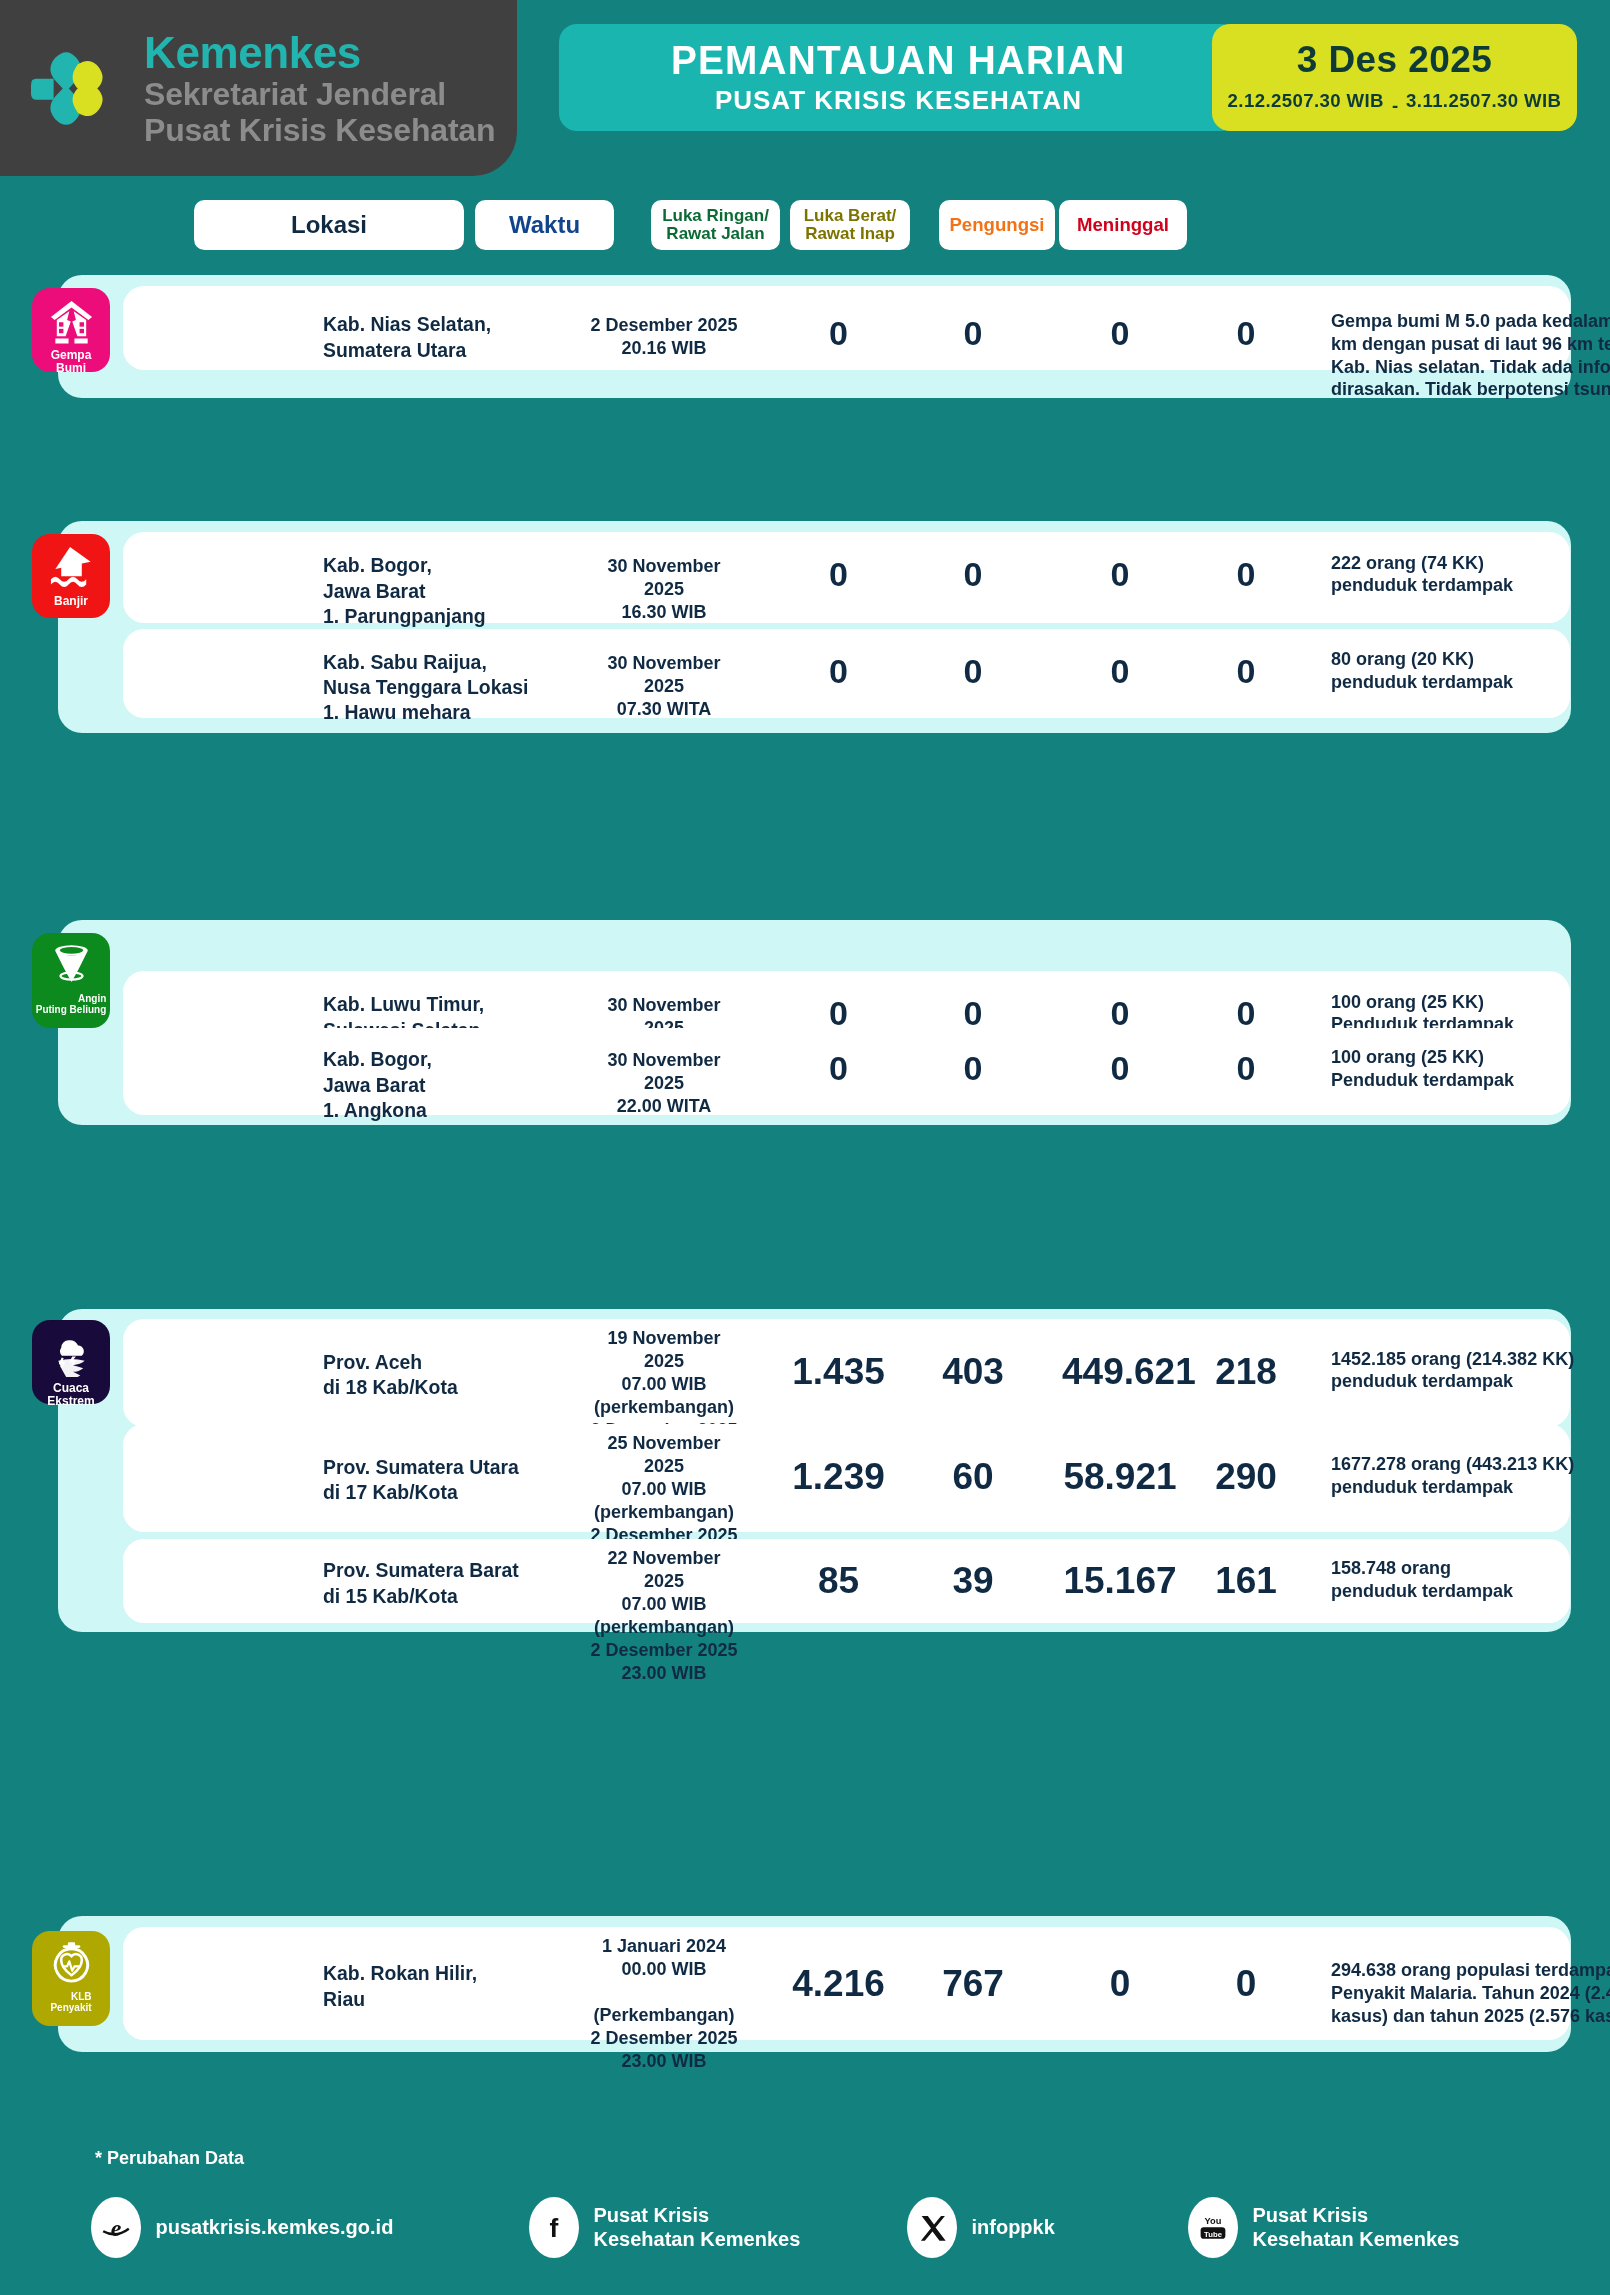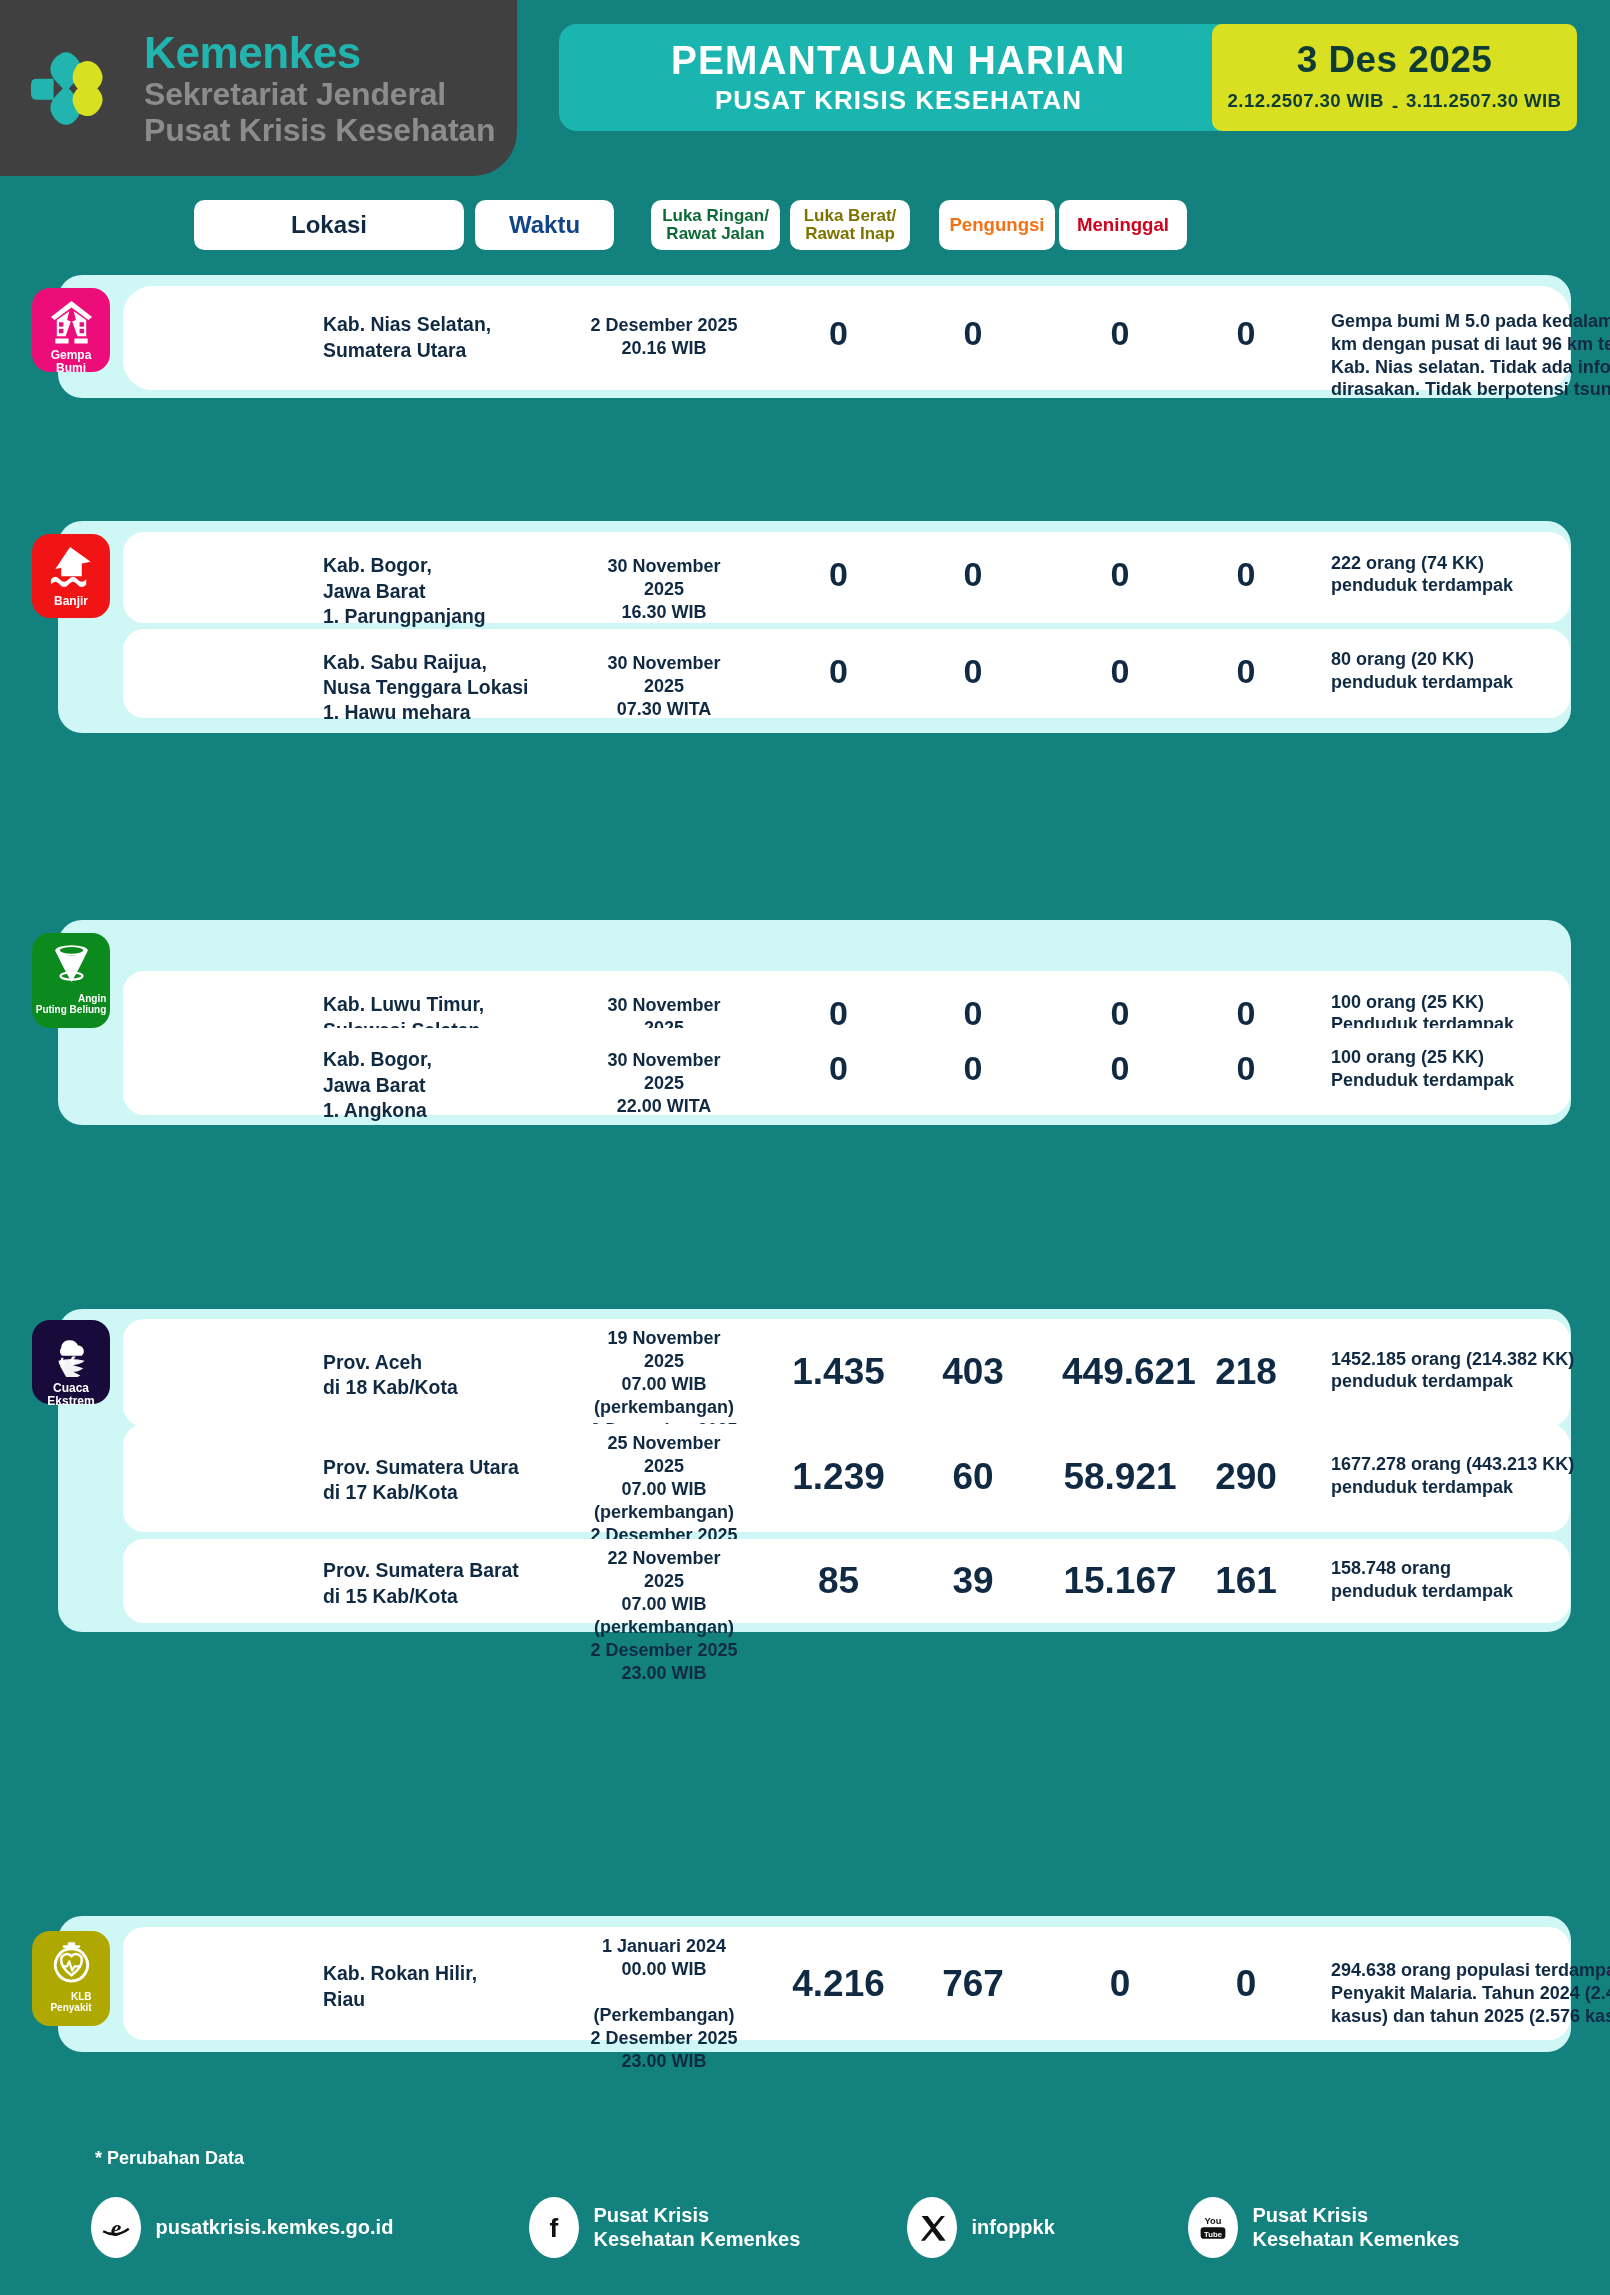--- a/index.html
+++ b/index.html
@@ -38,21 +38,21 @@
     transform: scaleX(0.97);
   }
   .title-sub {
     font-size: 26px; font-weight: bold; color: #fff;
     letter-spacing: 1px; margin-top: 4.8px;
   }
 
   .date-badge {
     position: absolute; left: 1212px; top: 24px;
     width: 365px; height: 107px;
-    background: #D9E021; border-radius: 10px;
+    background: #D9E021; border-radius: 18px;
     display: flex; flex-direction: column; align-items: center; justify-content: center;
     padding-top: 3.2px;
   }
   .date-big { font-size: 37px; font-weight: bold; color: #0E3B36; letter-spacing: 0.4px; line-height: 1; }
   .date-range { display: flex; align-items: center; gap: 8px; margin-top: 6.5px; }
   .date-col { display: flex; align-items: center; line-height: 1.18; }
   .date-col span { font-size: 18.6px; font-weight: bold; color: #0E3B36; letter-spacing: 0.4px; }
   .date-dash { font-size: 18.6px; font-weight: bold; color: #0E3B36; align-self: center; margin-top: 11.3px; }
 
   
@@ -182,21 +182,21 @@
               <path d="M52 30 L35 18 L38 30 L33 32 L40 52 L52 52 Z" fill="#fff"></path>
               <rect x="15" y="33" width="6" height="6" fill="#EC0D7A"></rect>
               <rect x="15" y="42" width="6" height="6" fill="#EC0D7A"></rect>
               <rect x="43" y="33" width="6" height="6" fill="#EC0D7A"></rect>
               <rect x="43" y="42" width="6" height="6" fill="#EC0D7A"></rect>
               <path d="M10 55 h18 v7 h-18 z M36 55 h18 v7 h-18 z" fill="#fff"></path>
             </svg>
           </span>
           <span class="badge-lbl">Gempa Bumi</span>
         </div>
-        <div class="rowcard" style="top: 11.3px; height: 104px; border-radius: 29px;">
+        <div class="rowcard" style="top: 11.3px; height: 84px;">
           <div class="cell c-lokasi" style="top:26px">
             <div>Kab. Nias Selatan,</div>
             <div>Sumatera Utara</div>
           </div>
           <div class="cell c-waktu" style="top:27.5px">
             <div>2 Desember 2025</div>
             <div>20.16 WIB</div>
           </div>
           <div class="cell c-n1" style="top:27.5px"><span class="num" style="font-size:34px">0</span></div>
           <div class="cell c-n2" style="top:27.5px"><span class="num" style="font-size:34px">0</span></div>

